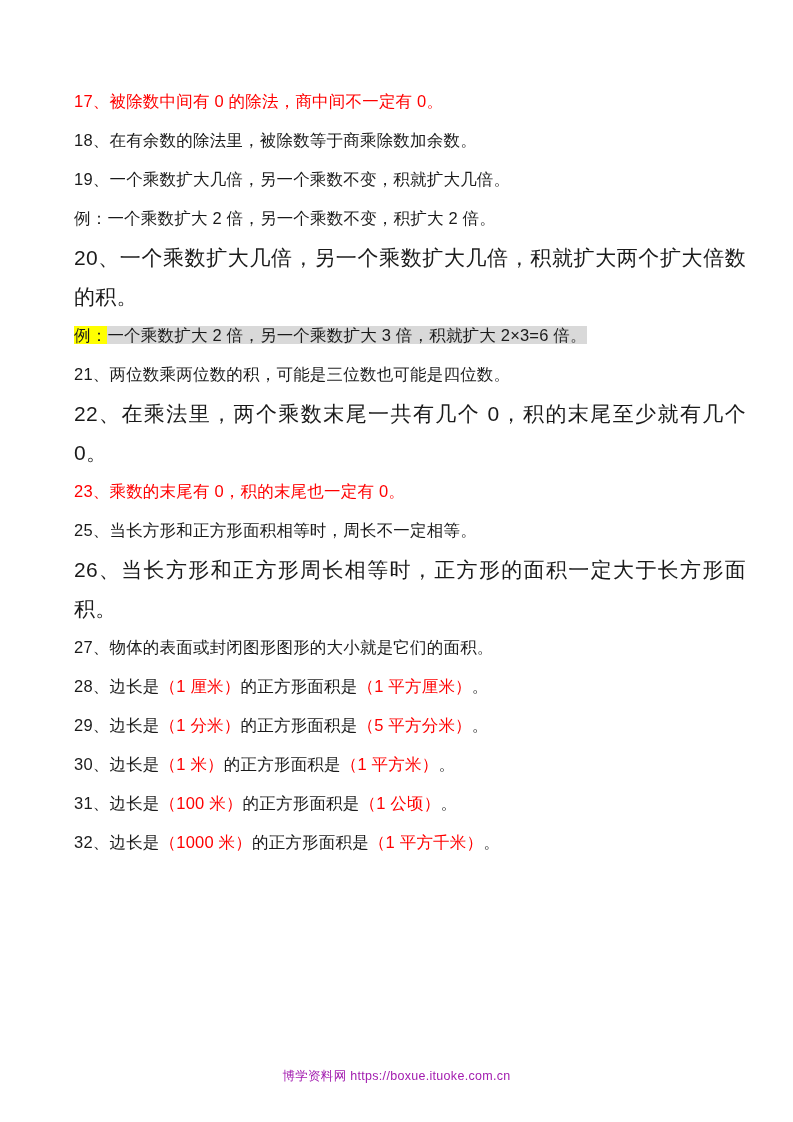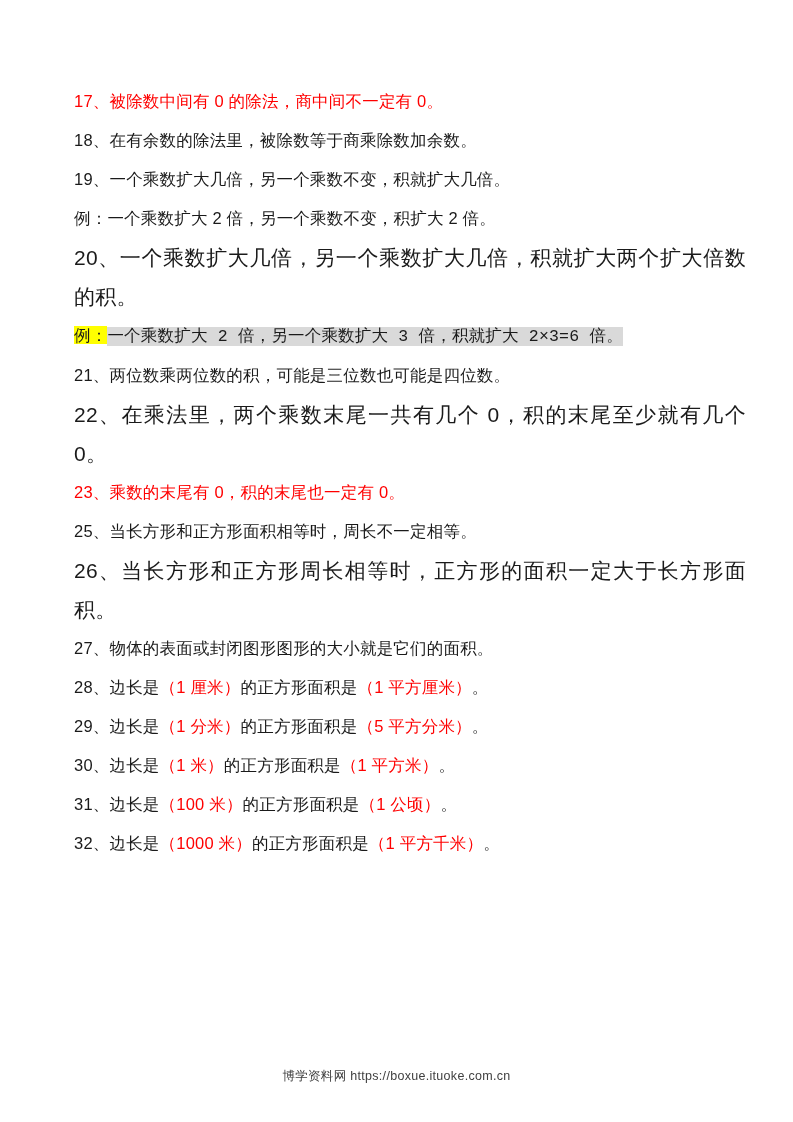--- a/index.html
+++ b/index.html
@@ -45,30 +45,29 @@
     text-justify: inter-ideograph;
   }
   .red {
     color: #ff0000;
   }
   .hl-yellow {
     background: #ffff00;
   }
   .hl-gray {
     background: #d9d9d9;
-    font-family: Liberation Mono, monospace;
   }
   .footer {
     position: absolute;
     left: 0;
     top: 1068px;
     width: 793px;
     text-align: center;
     font-size: 12.5px;
-    color: #404040;
+    color: #a21caf;
     letter-spacing: 0.3px;
   }
 </style>
 </head>
 <body>
 
 <div class="page">
   <div class="content">
 
     <div class="line red">17、被除数中间有 0 的除法，商中间不一定有 0。</div>

